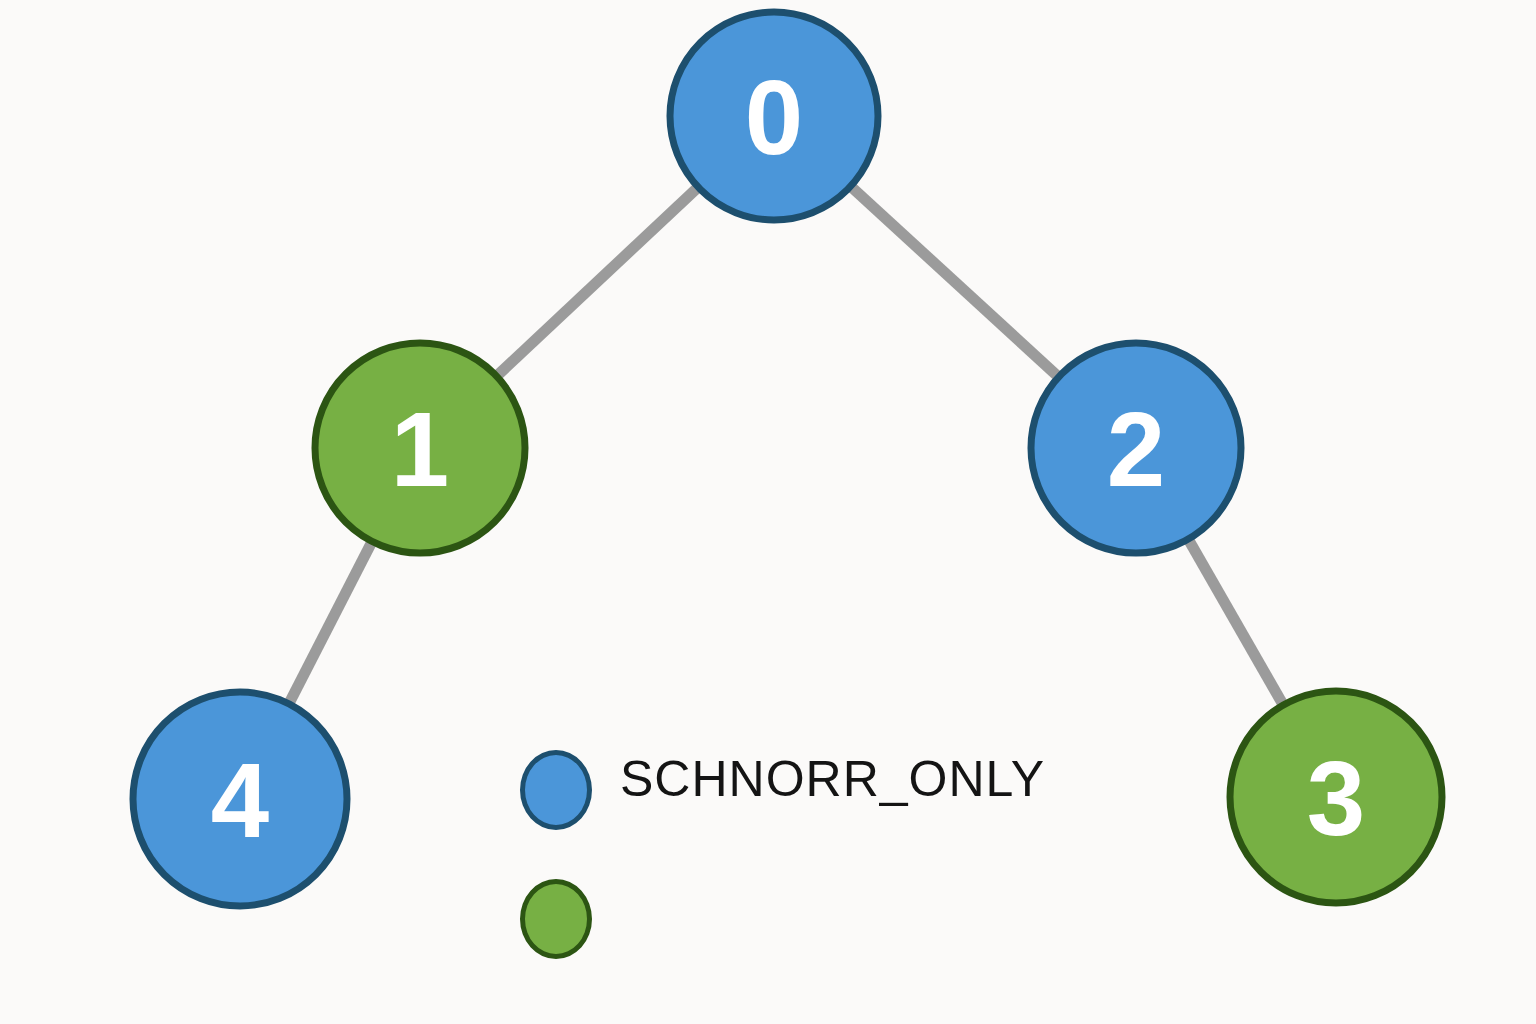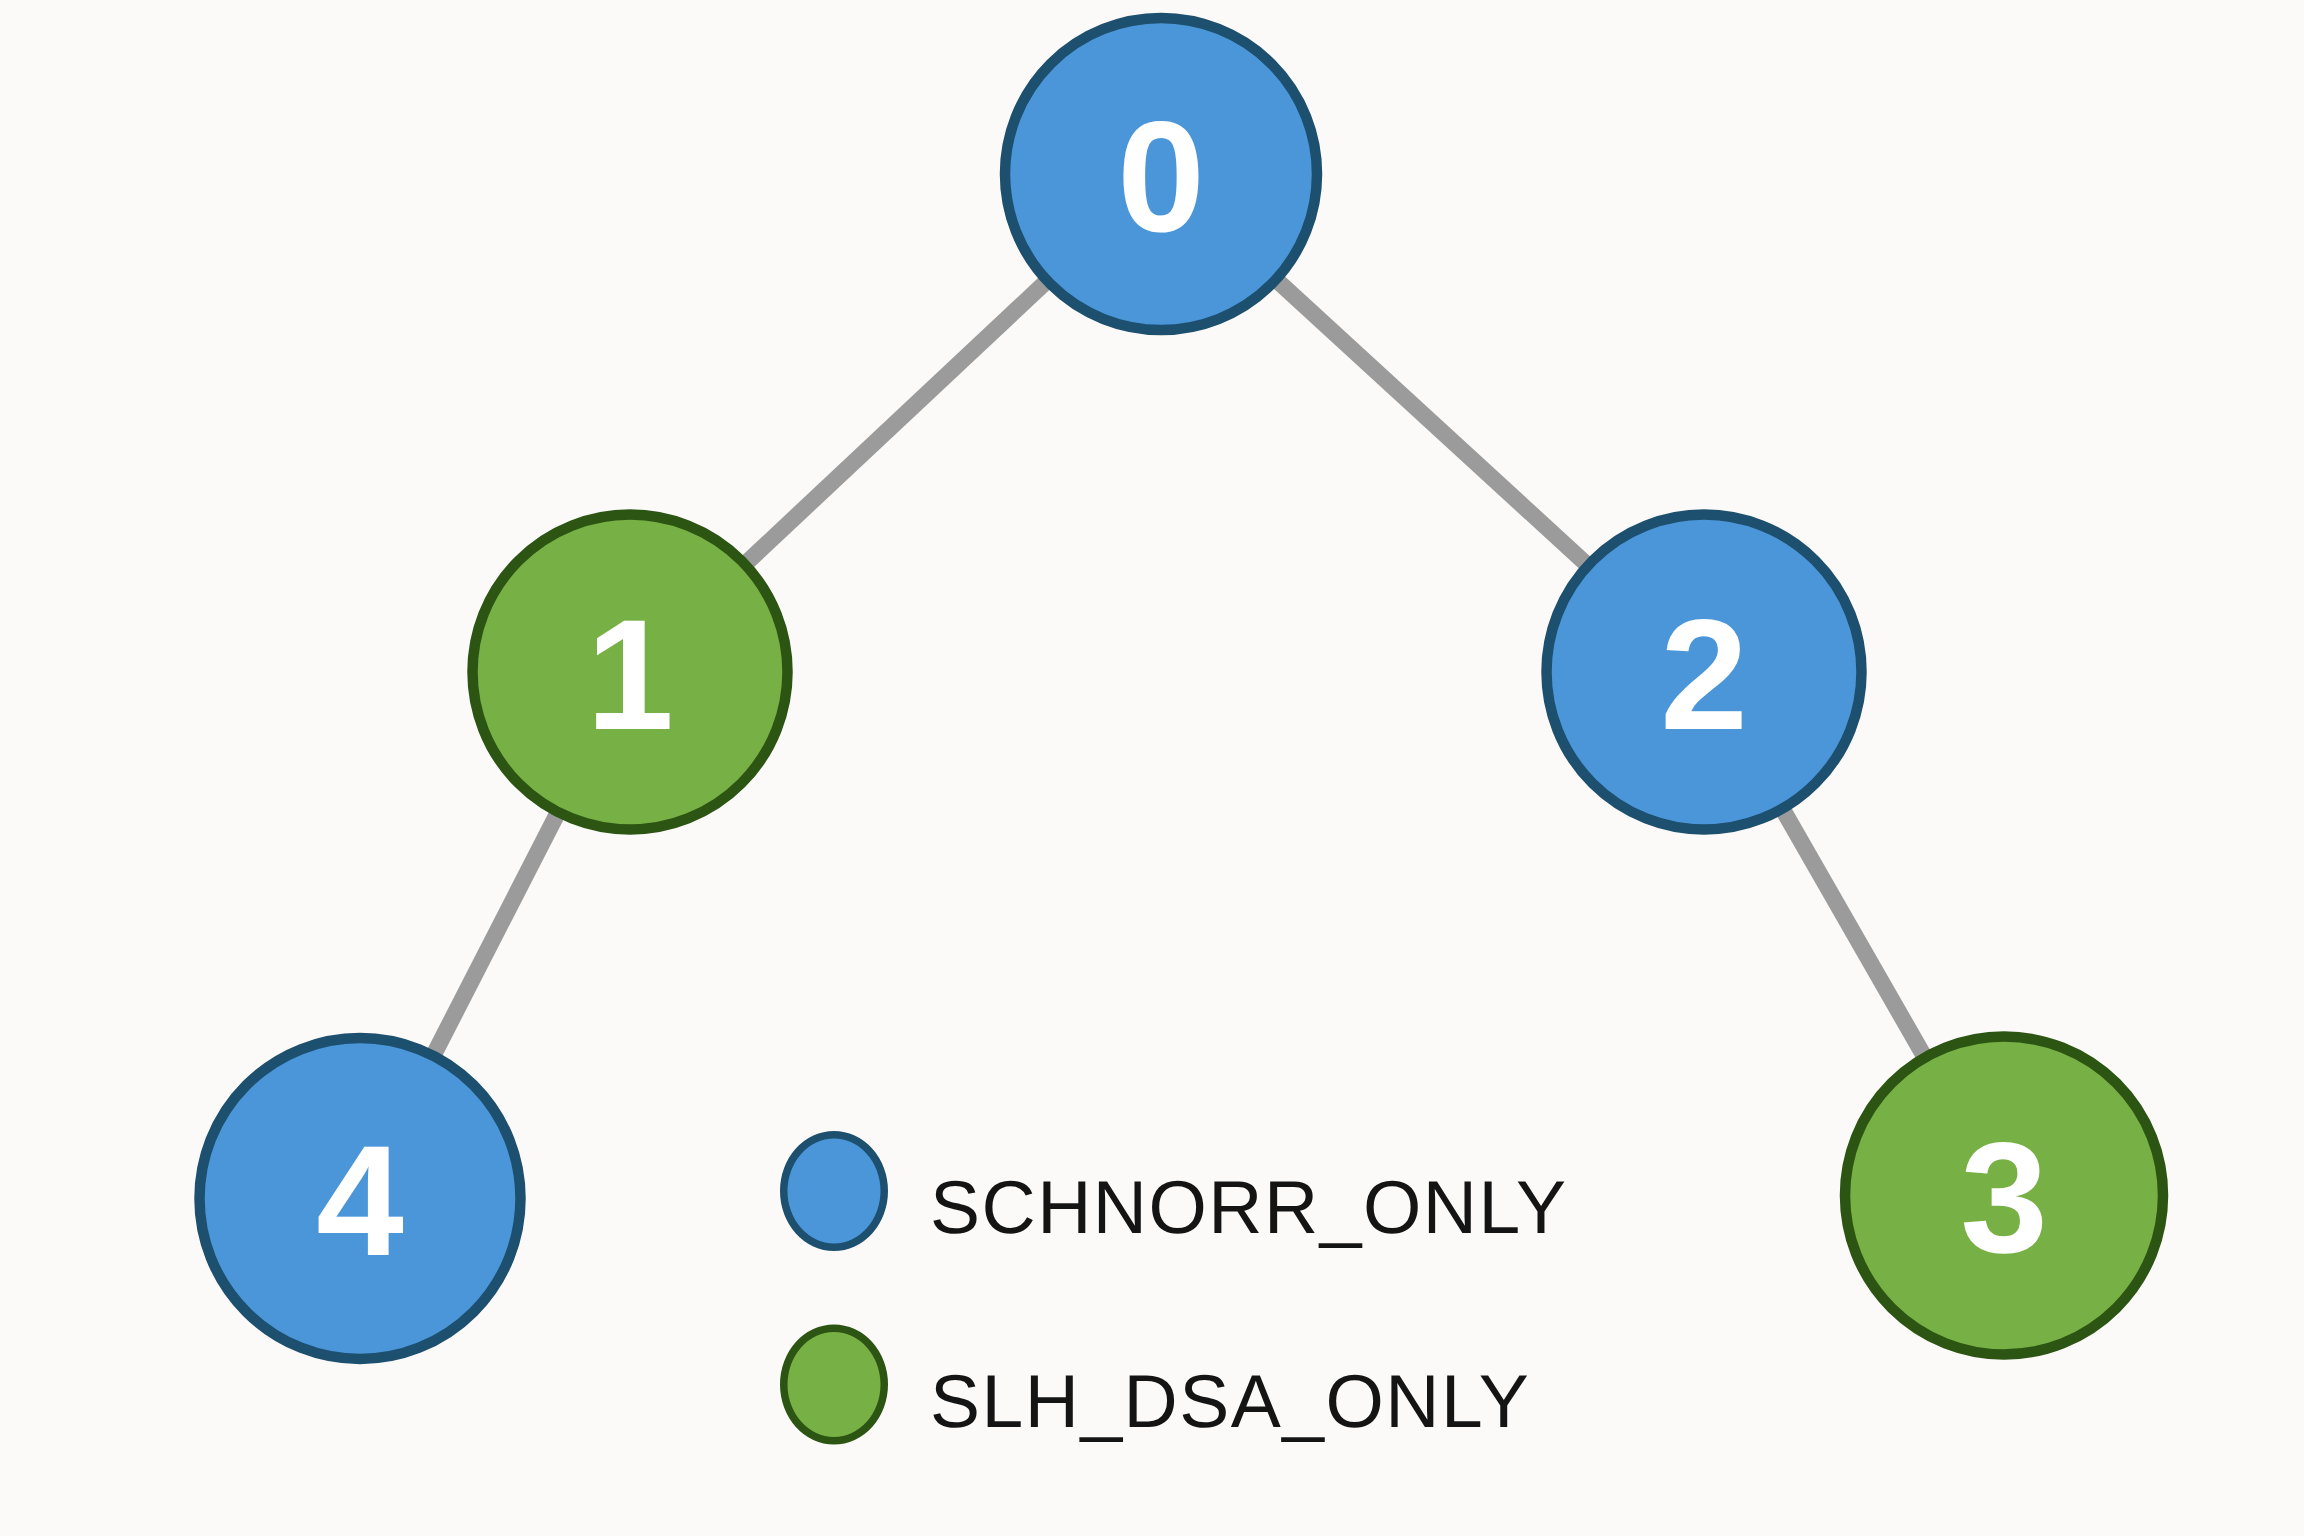--- a/index.html
+++ b/index.html
@@ -29,21 +29,21 @@
   .legend {
     position: absolute;
     left: 520px;
     top: 750px;
     display: flex;
     flex-direction: column;
     gap: 45px;
   }
   .legend-row {
     display: flex;
-    align-items: flex-end;
+    align-items: flex-start;
     gap: 28px;
     height: 84px;
   }
   .legend-swatch {
     width: 72px;
     height: 80px;
     border-radius: 50%;
     box-sizing: border-box;
     flex: 0 0 auto;
   }
@@ -76,16 +76,15 @@
       <text x="1336" y="797" text-anchor="middle" dy="0.36em" fill="#ffffff" font-size="105" class="node-label">3</text>
     </svg>
 
   <div class="legend">
     <div class="legend-row">
       <div class="legend-swatch" style="background: rgb(75, 150, 217); border: 5px solid rgb(29, 79, 110);"></div>
       <div class="legend-label">SCHNORR_ONLY</div>
     </div>
     <div class="legend-row">
       <div class="legend-swatch" style="background: rgb(119, 176, 68); border: 5px solid rgb(44, 85, 19);"></div>
-      <div class="legend-label">SLH_DSA_ONLY</div>
     </div>
   </div>
 </div>
 
 </body></html>

